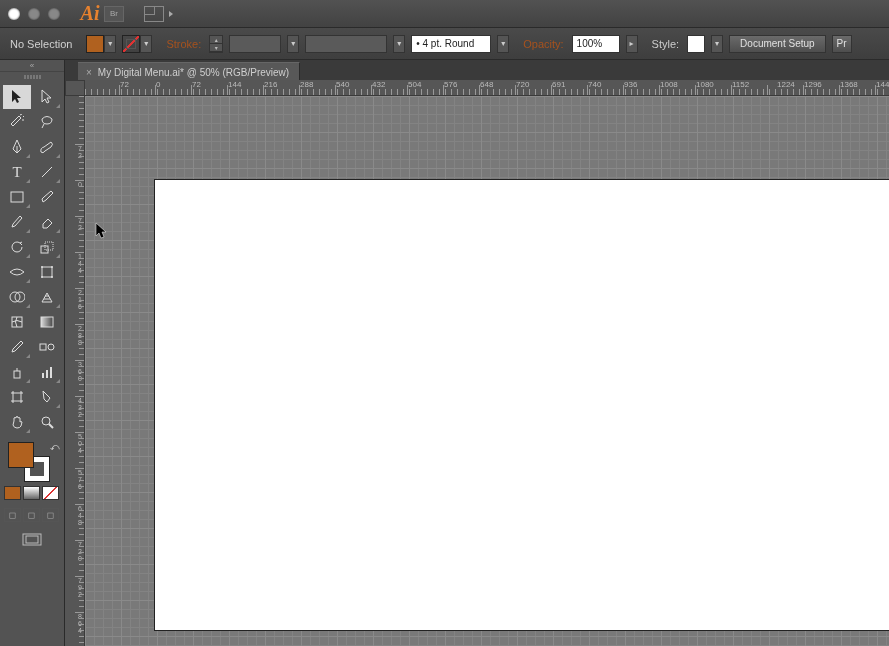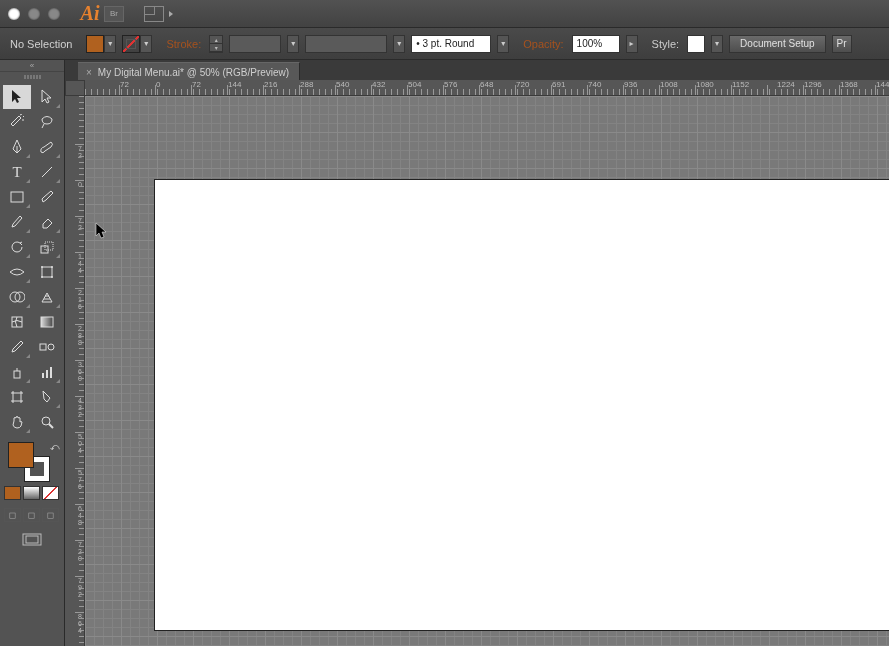--- a/index.html
+++ b/index.html
@@ -125,21 +125,21 @@
       <div>▾</div>
     </div>
   <div class="drop-box" style="width:52px;"></div>
   <div class="dd-arrow">▾</div>
 
   <div class="drop-box" style="width:82px;"></div>
   <div class="dd-arrow">▾</div>
 
   <div class="profile-select">
     <span>•</span>&nbsp;
-    <span>3 pt. Round</span>
+    <span>4 pt. Round</span>
   </div>
   <div class="dd-arrow">▾</div>
 
   <span class="ctl-label">Opacity:</span>
   <div class="opacity-field">100%</div>
   <div class="dd-arrow">▸</div>
 
   <span class="ctl-label" style="color:#ccc;">Style:</span>
   <div class="style-swatch"></div>
   <div class="dd-arrow">▾</div>

